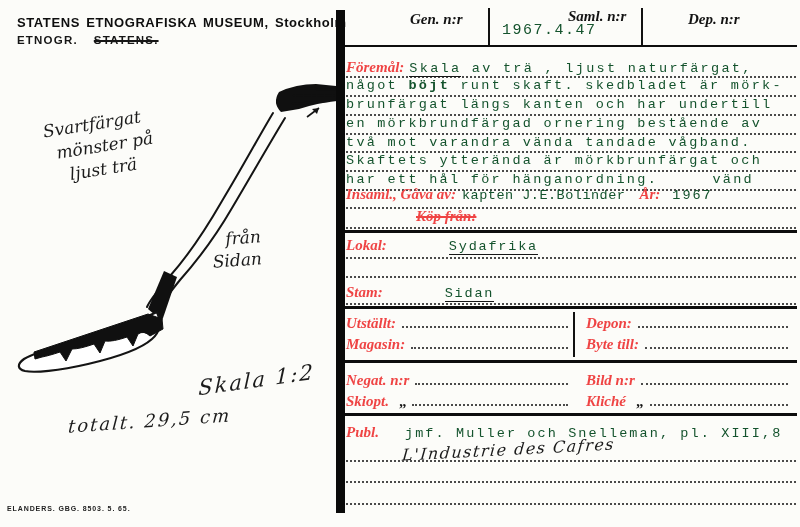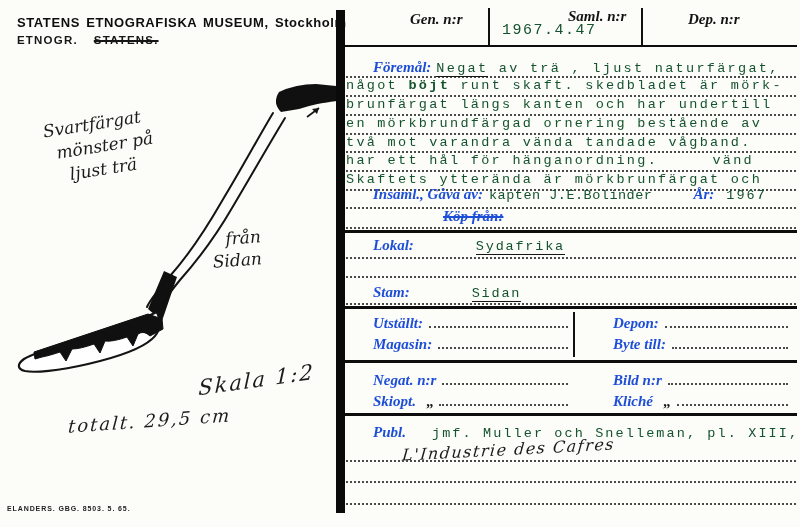--- a/index.html
+++ b/index.html
@@ -32,21 +32,21 @@
   .note-pattern .l2{ margin-left:10px;} .note-pattern .l3{ margin-left:20px;}
   .note-side{ left:212px; top:227px; font-size:17px; line-height:22px; transform:rotate(-4deg);}
   .note-side .l1{ margin-left:14px;}
   .note-scale{ left:198px; top:368px; font-size:21px; transform:rotate(-8deg) skewX(-10deg); letter-spacing:2px;}
   .note-total{ left:68px; top:410px; font-size:18px; transform:rotate(-4deg) skewX(-8deg); letter-spacing:2px;}
   
   .v-divider{ position:absolute; left:336px; top:10px; width:9px; height:503px; background:#0a0a0a;}
   
   .lab{
     font-family:"Liberation Serif",serif; font-style:italic; font-weight:600;
-    font-size:15px; color:#1d4ed8; white-space:nowrap;padding-left:27px;
+    font-size:15px; color:#ef4444; white-space:nowrap;
   }
   .typed{
     font-family:"Liberation Mono","DejaVu Sans Mono",monospace;
     font-size:13.5px; color:#14532d; white-space:pre;
   }
   .hline{ position:absolute; left:345px; width:452px; background:#0d0d0d;}
   .dotline{ position:absolute; left:346px; width:450px; border-bottom:2px dotted #4a4a4a; height:0;}
   .tick{ position:absolute; width:2px; background:#111; top:8px; height:38px;}
   .row{ position:absolute; left:346px; width:450px; display:flex; align-items:baseline;}
   .dotfill{ flex:1; border-bottom:2px dotted #4a4a4a; height:12px; margin:0 8px 2px 6px;}
@@ -130,43 +130,43 @@
   <div class="hdr-lab" style="left:568px; top:8px;">Saml. n:r</div>
   <div class="typed saml-value">1967.4.47</div>
   <div class="hdr-lab" style="left:688px; top:11px;">Dep. n:r</div>
   <div class="tick" style="left:488px;"></div>
   <div class="tick" style="left:641px;"></div>
   <div class="hline" style="top:45px; height:2px;"></div>
 
   <div class="foremal">
     <div class="frow">
       <span class="lab">Föremål:</span>
-      <span class="typed u-solid">Negat</span>
+      <span class="typed u-solid">Skala</span>
       <span class="typed"> av trä , ljust naturfärgat,</span>
     </div>
     <div class="frow">
       <span class="typed">något </span>
       <span class="typed bold-typed">böjt</span>
       <span class="typed"> runt skaft. skedbladet är mörk-</span>
     </div>
     <div class="frow">
       <span class="typed">brunfärgat längs kanten och har undertill</span>
     </div>
     <div class="frow">
       <span class="typed">en mörkbrundfärgad ornering bestående av</span>
     </div>
     <div class="frow">
       <span class="typed">två mot varandra vända tandade vågband.</span>
     </div>
     <div class="frow">
+      <span class="typed">Skaftets ytterända är mörkbrunfärgat och</span>
+    </div>
+    <div class="frow">
       <span class="typed">har ett hål för hänganordning.</span>
       <span class="typed vand">vänd</span>
-    </div>
-    <div class="frow">
-      <span class="typed">Skaftets ytterända är mörkbrunfärgat och</span>
     </div>
   </div>
 
   <div class="row insaml-a">
     <span class="lab">Insaml., Gåva av:</span>
     <span class="typed">kapten J.E.Bolinder</span>
     <span class="lab year-lab">År:</span>
     <span class="typed" style="margin-left:12px; letter-spacing:2px;">1967</span>
   </div>
   <div class="row insaml-b">

